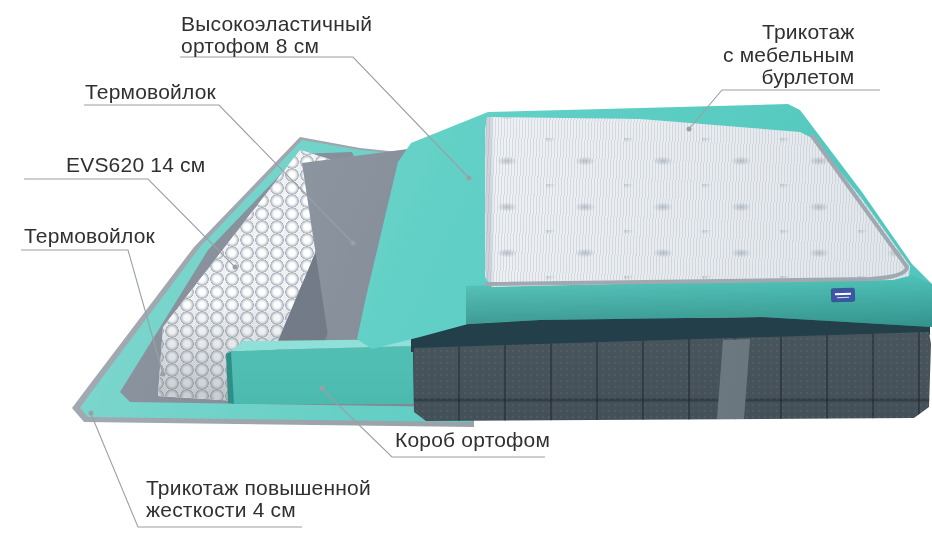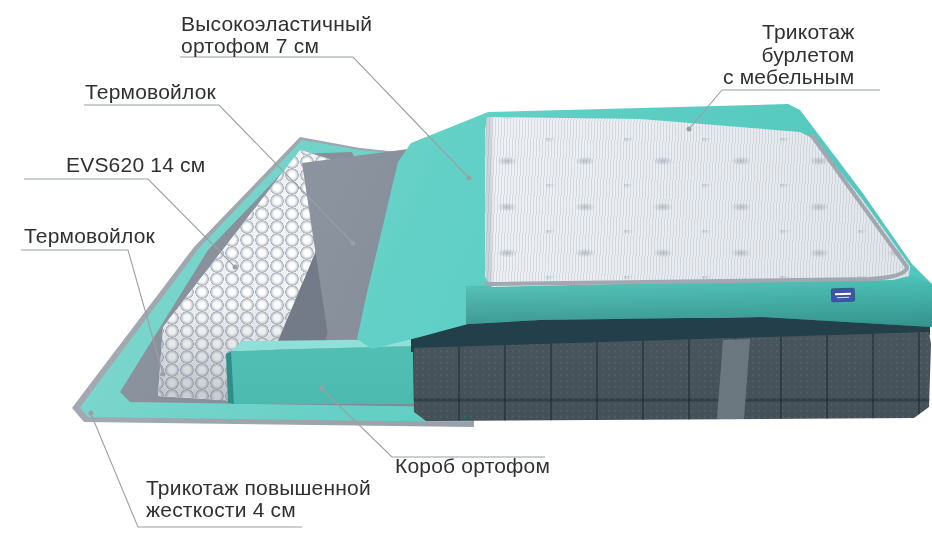--- a/index.html
+++ b/index.html
@@ -173,42 +173,42 @@
     <polyline class="leader" points="21,250 128,250 163,374"></polyline>
     <circle class="dot" cx="163" cy="374" r="2.5"></circle>
     <polyline class="leader" points="302,527 138,527 91,414"></polyline>
     <circle class="dot" cx="91" cy="413" r="2.5"></circle>
     <polyline class="leader" points="545,457 392,457 322,389"></polyline>
     <circle class="dot" cx="322" cy="388" r="2.5"></circle>
   </svg>
 
   <div class="label" style="left:181px; top:13px;">
     <span class="ln">Высокоэластичный</span>
-    <span class="ln">ортофом 7 см</span>
+    <span class="ln">ортофом 8 см</span>
   </div>
 
   <div class="label lbl-trikotazh" style="left:723px; top:21px;text-align:right;">
     <span class="ln">Трикотаж</span>
+    <span class="ln">с мебельным</span>
     <span class="ln">бурлетом</span>
-    <span class="ln">с мебельным</span>
   </div>
 
   <div class="label" style="left:85px; top:81px;">
     <span class="ln">Термовойлок</span>
   </div>
 
   <div class="label" style="left:27px; top:154px;margin-left:39px;">
     <span class="ln">EVS620 14 см</span>
   </div>
 
   <div class="label" style="left:24px; top:225px;">
     <span class="ln">Термовойлок</span>
   </div>
 
-  <div class="label" style="left:395px; top:455px;">
+  <div class="label" style="left:395px; top:429px;">
     <span class="ln">Короб ортофом</span>
   </div>
 
   <div class="label" style="left:146px; top:477px;">
     <span class="ln">Трикотаж повышенной</span>
     <span class="ln">жесткости 4 см</span>
   </div>
 
 </div>
 

